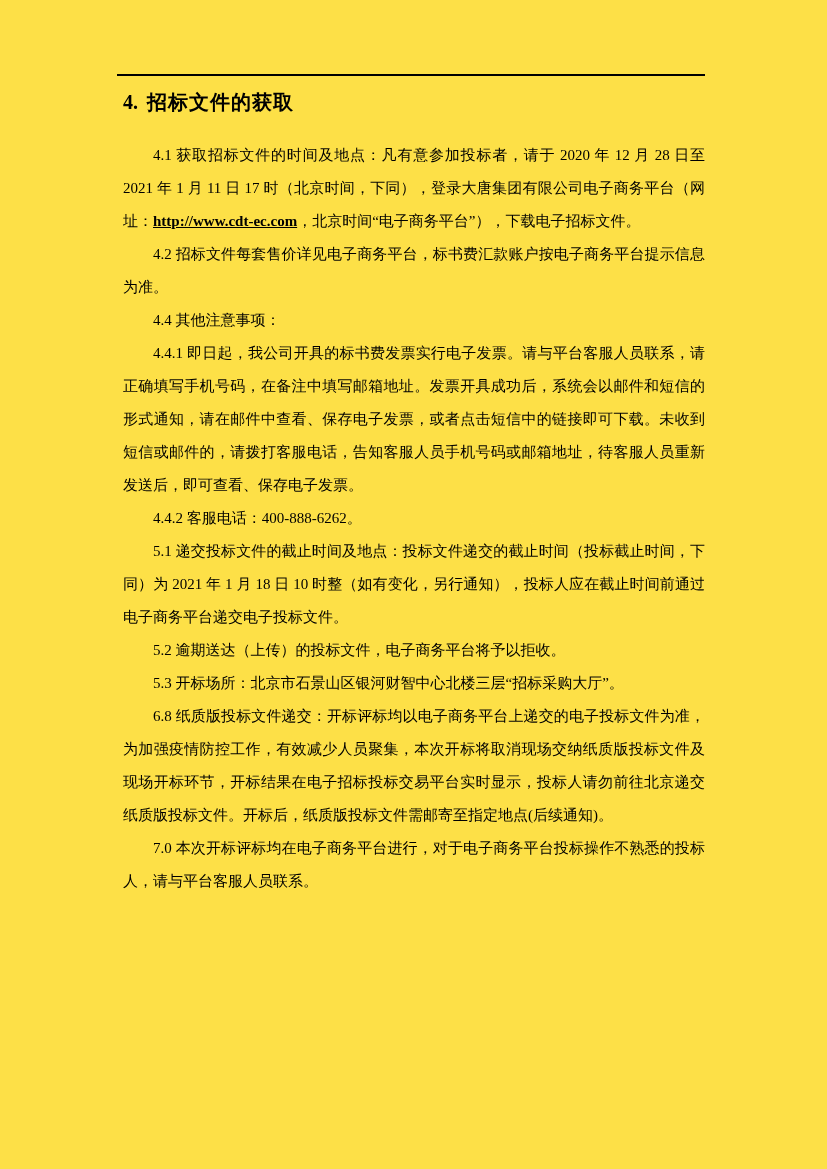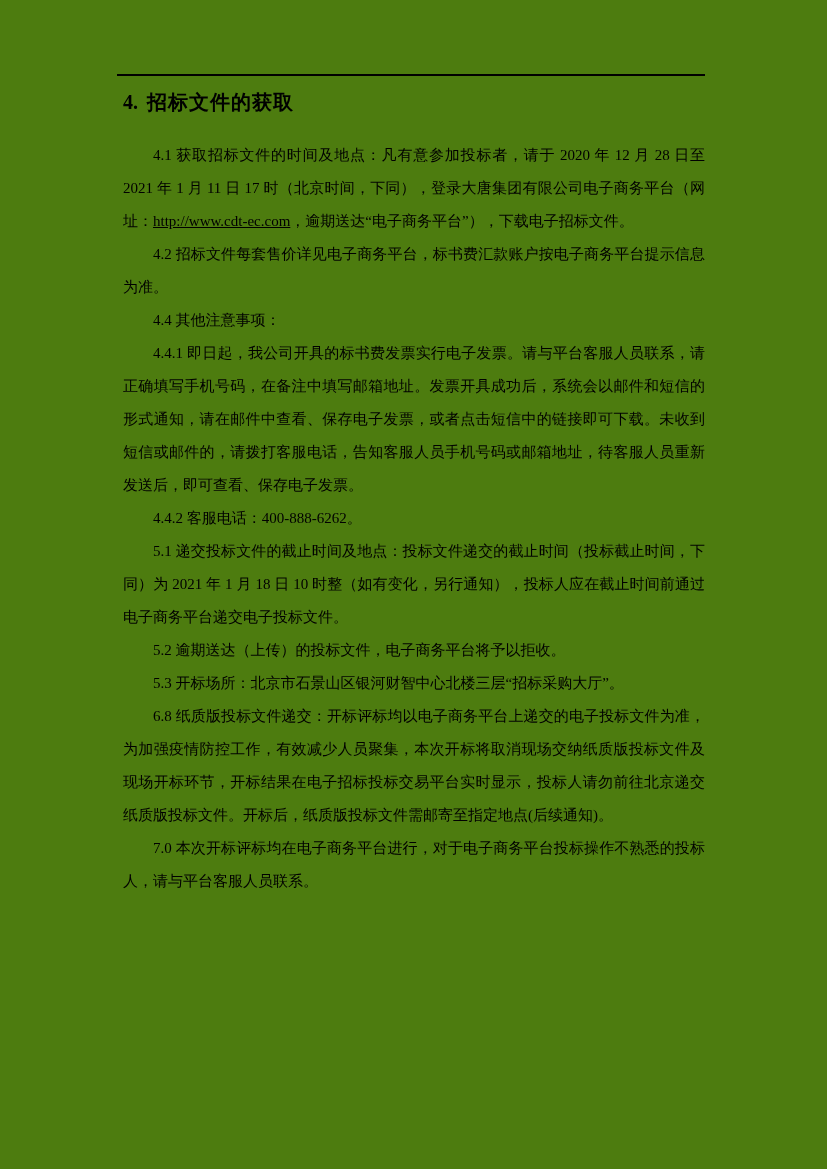--- a/index.html
+++ b/index.html
@@ -4,21 +4,21 @@
 <style>
   html, body {
     margin: 0;
     padding: 0;
     background: #ffffff;
   }
   .page {
     position: relative;
     width: 827px;
     height: 1169px;
-    background: #4d7c0f;
+    background: #fde047;
     overflow: hidden;
     font-family: "Liberation Serif", "DejaVu Serif", serif;
     color: #000000;
   }
   .header-rule {
     position: absolute;
     left: 117px;
     top: 74px;
     width: 588px;
     height: 0;
@@ -54,36 +54,37 @@
     font-size: 15px;
     line-height: 33px;
     text-align: justify;
     text-indent: 2em;
     word-break: break-word;
   }
   .doc-link {
     color: #000000;
     text-decoration: underline;
     cursor: pointer;
+    font-weight: bold;
   }
 </style>
 </head>
 <body>
 
 <div class="page">
   <div class="header-rule"></div>
 
   <div class="content">
 
     <section>
       <h2 class="sec-heading">
         <span class="h-num">4.</span><span class="h-title">招标文件的获取</span>
       </h2>
 
-      <p class="para"><span>4.1 获取招标文件的时间及地点：凡有意参加投标者，请于 2020 年 12 月 28 日至 2021 年 1 月 11 日 17 时（北京时间，下同），登录大唐集团有限公司电子商务平台（网址：</span><a class="doc-link">http://www.cdt-ec.com</a><span>，逾期送达“电子商务平台”），下载电子招标文件。</span></p>
+      <p class="para"><span>4.1 获取招标文件的时间及地点：凡有意参加投标者，请于 2020 年 12 月 28 日至 2021 年 1 月 11 日 17 时（北京时间，下同），登录大唐集团有限公司电子商务平台（网址：</span><a class="doc-link">http://www.cdt-ec.com</a><span>，北京时间“电子商务平台”），下载电子招标文件。</span></p>
 
       <p class="para">4.2 招标文件每套售价详见电子商务平台，标书费汇款账户按电子商务平台提示信息为准。</p>
       <p class="para">4.4 其他注意事项：</p>
       <p class="para">4.4.1 即日起，我公司开具的标书费发票实行电子发票。请与平台客服人员联系，请正确填写手机号码，在备注中填写邮箱地址。发票开具成功后，系统会以邮件和短信的形式通知，请在邮件中查看、保存电子发票，或者点击短信中的链接即可下载。未收到短信或邮件的，请拨打客服电话，告知客服人员手机号码或邮箱地址，待客服人员重新发送后，即可查看、保存电子发票。</p>
       <p class="para">4.4.2 客服电话：400-888-6262。</p>
     </section>
 
     <section>
 
       <p class="para">5.1 递交投标文件的截止时间及地点：投标文件递交的截止时间（投标截止时间，下同）为 2021 年 1 月 18 日 10 时整（如有变化，另行通知），投标人应在截止时间前通过电子商务平台递交电子投标文件。</p>

